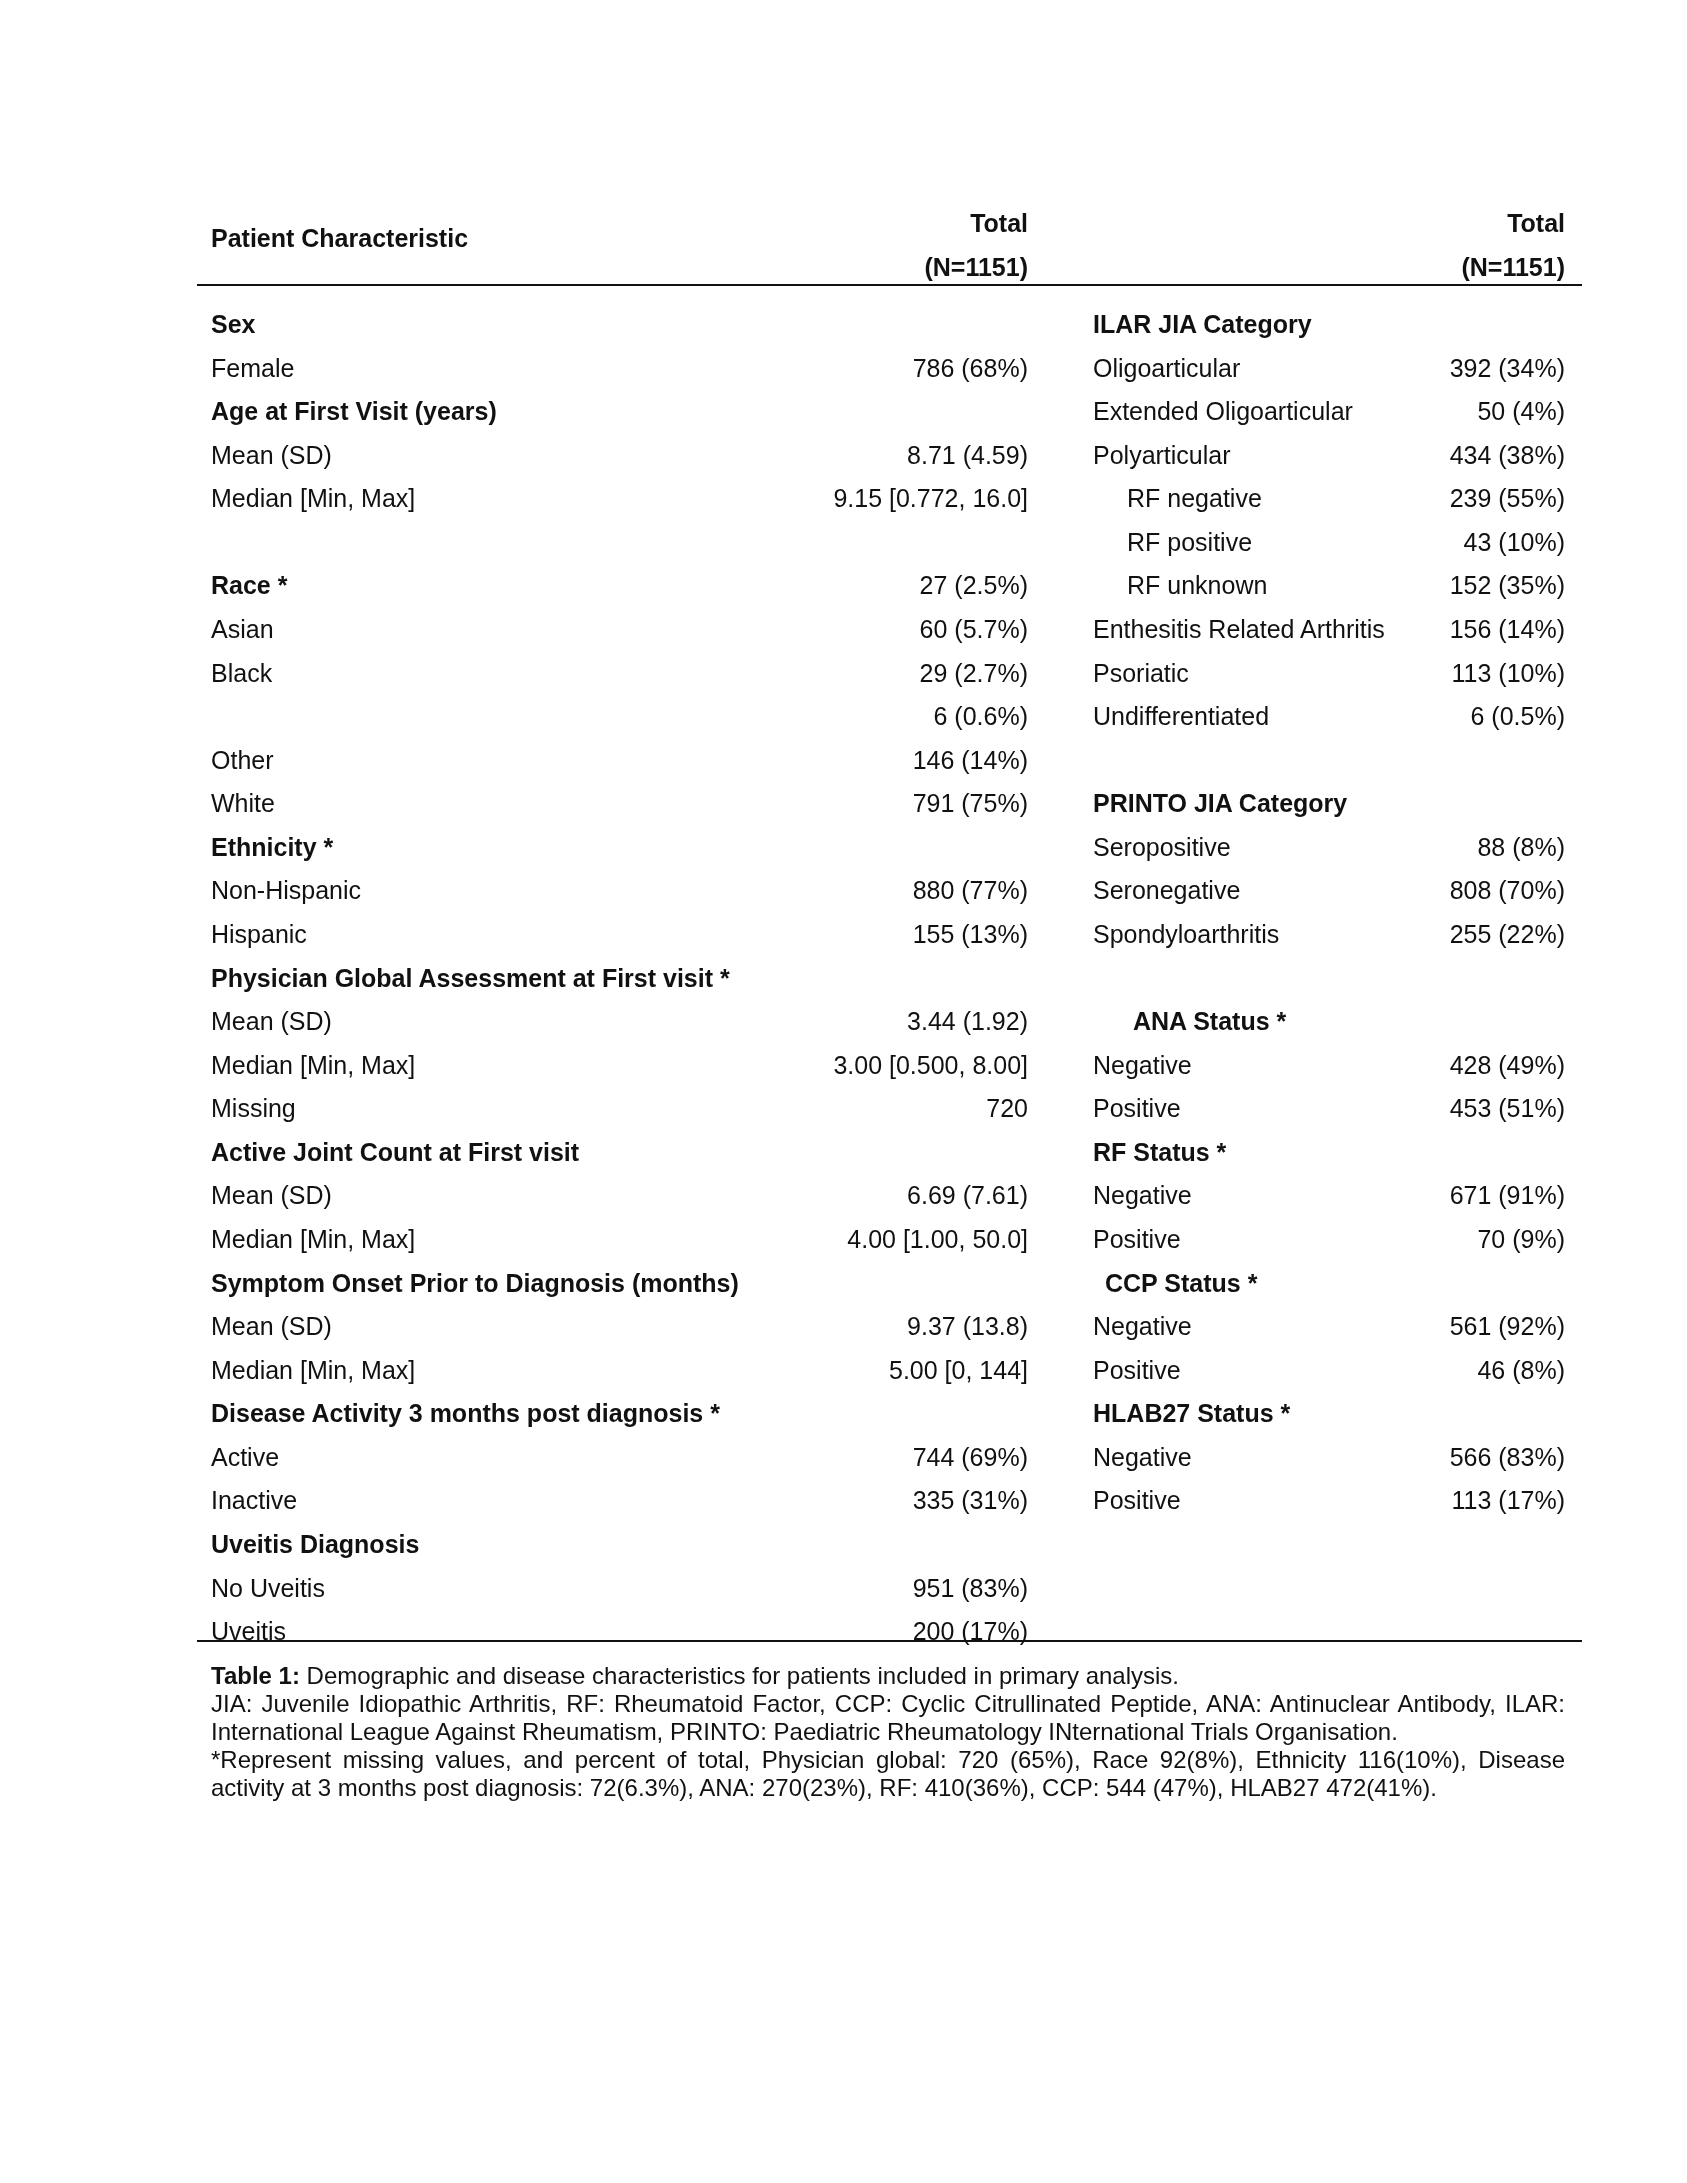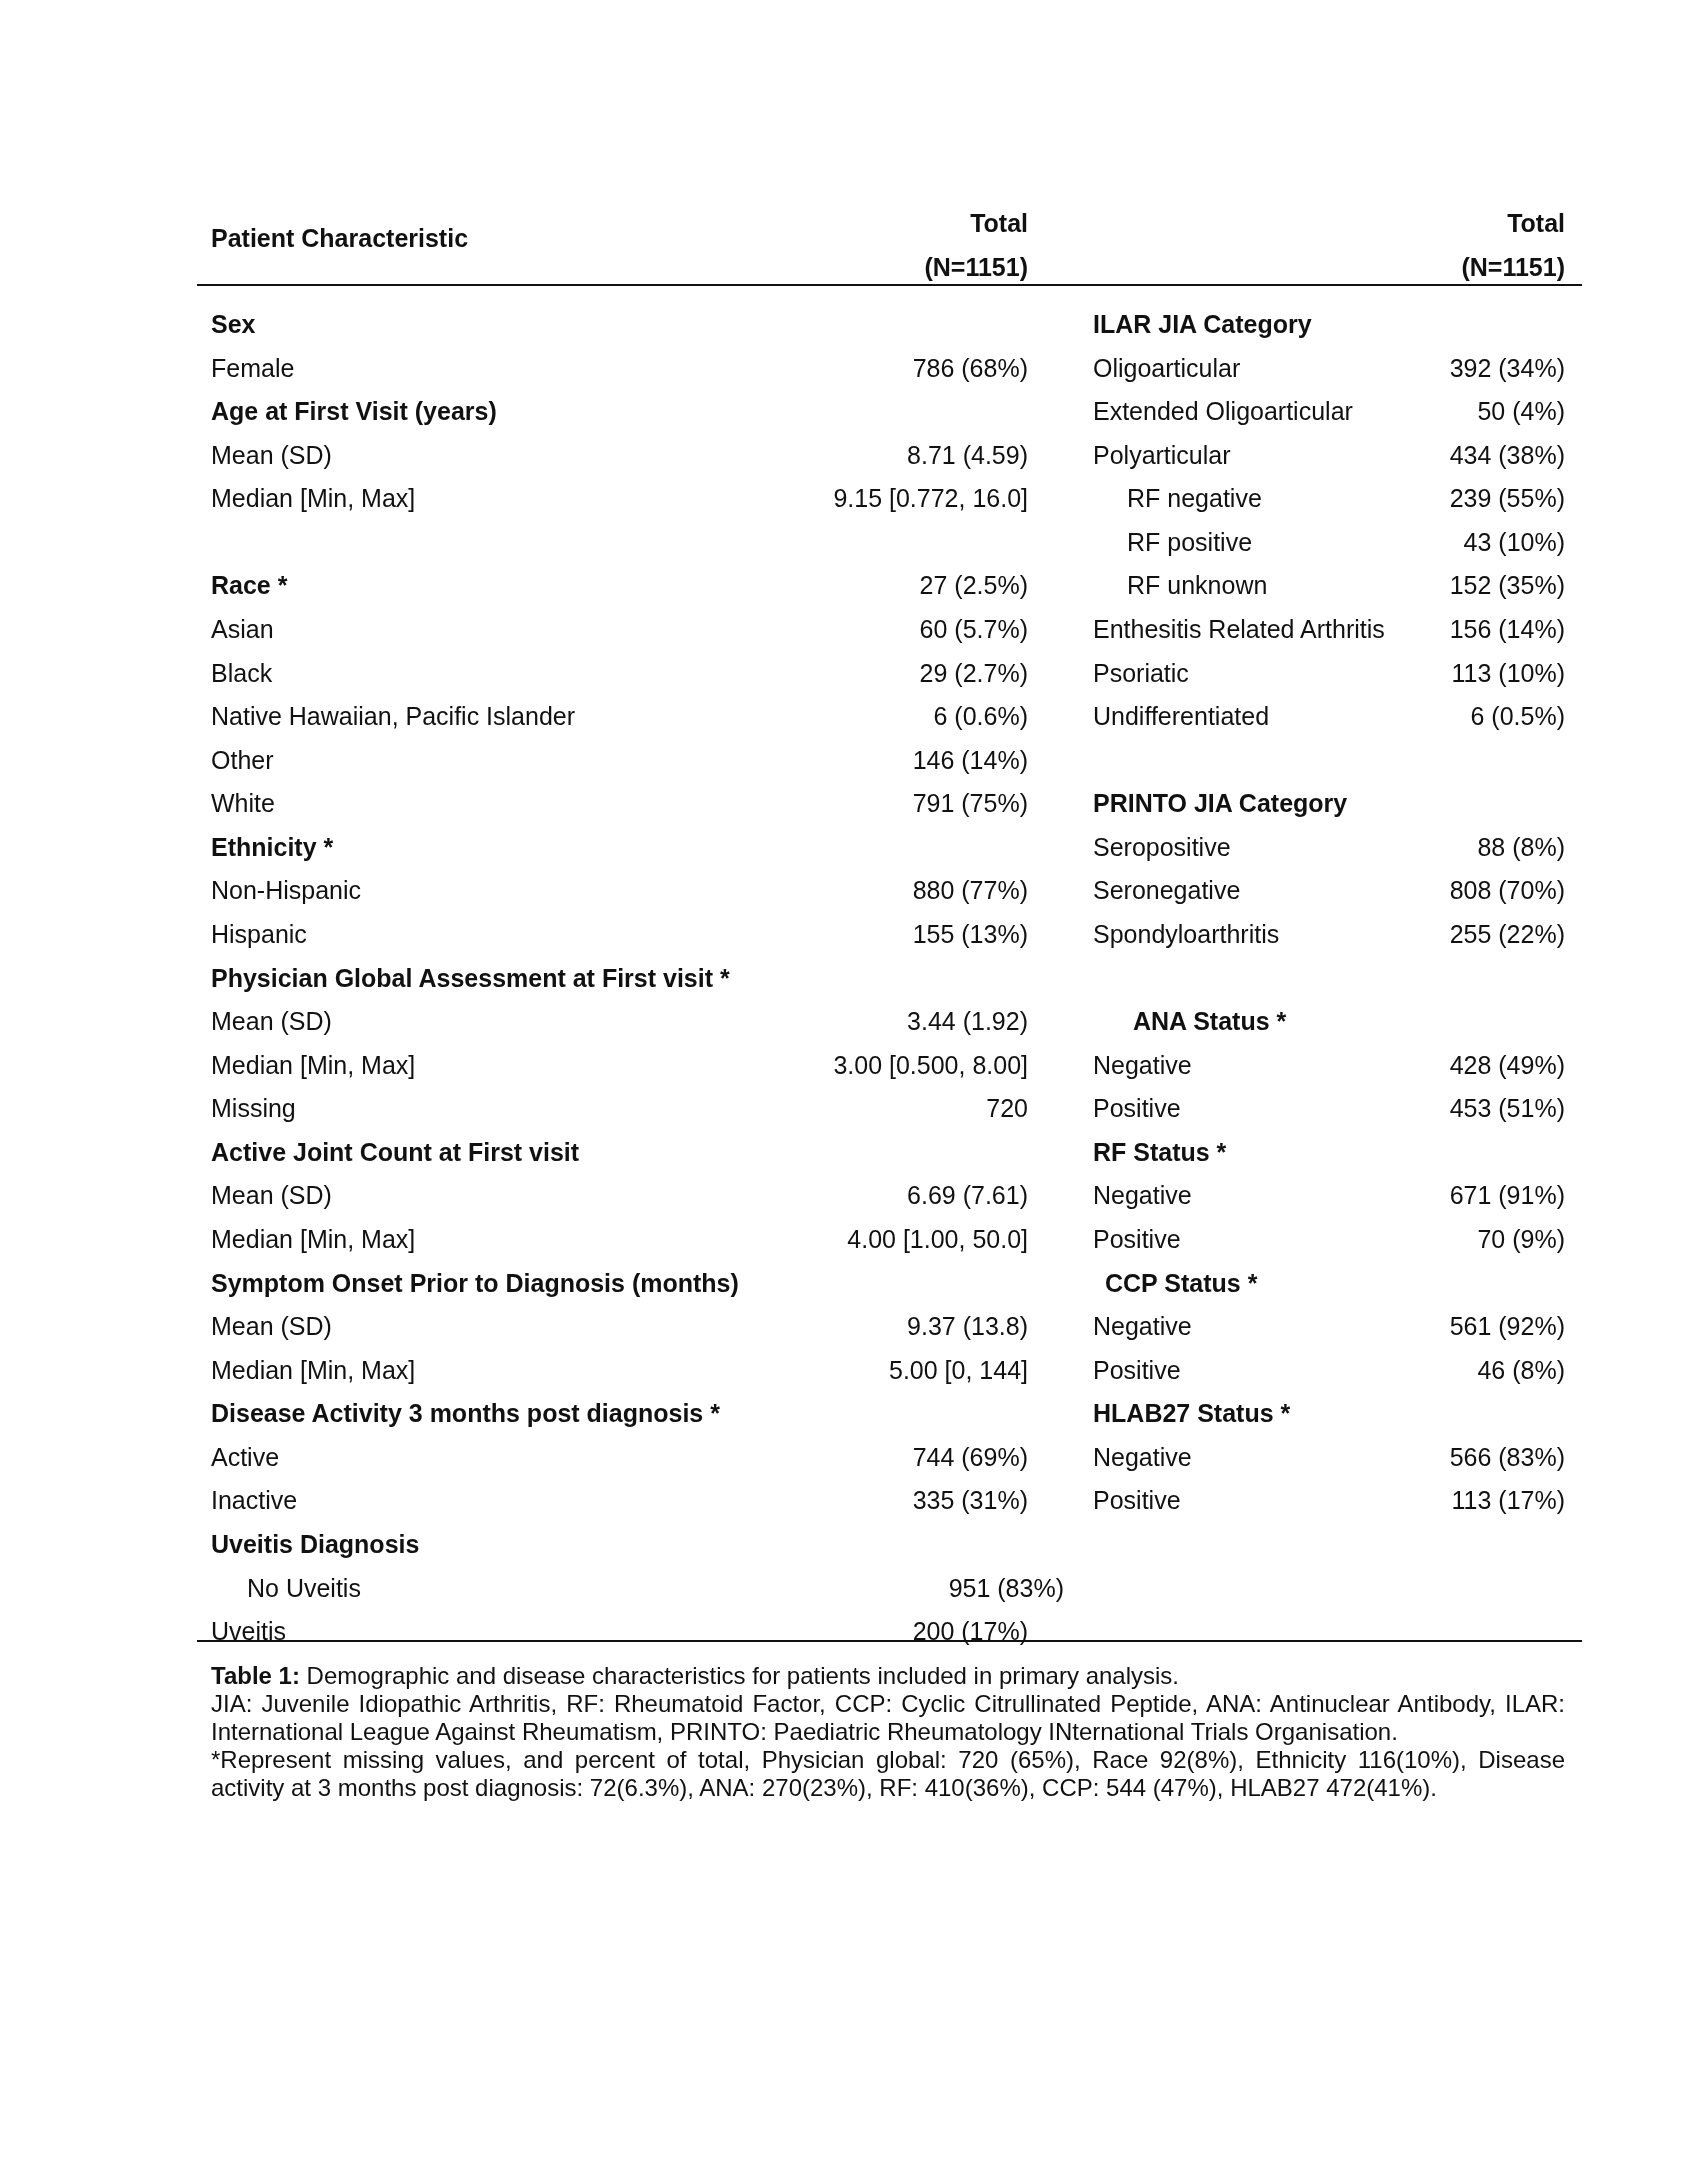--- a/index.html
+++ b/index.html
@@ -62,21 +62,20 @@
       </div>
       <div class="row left-row" style="top: 607px;">
         <span class="lbl">Asian</span>
         <span class="val">60 (5.7%)</span>
       </div>
       <div class="row left-row" style="top: 651px;">
         <span class="lbl">Black</span>
         <span class="val">29 (2.7%)</span>
       </div>
       <div class="row left-row" style="top: 694px;">
-        <span class="lbl">Native Hawaiian, Pacific Islander</span>
         <span class="val">6 (0.6%)</span>
       </div>
       <div class="row left-row" style="top: 738px;">
         <span class="lbl">Other</span>
         <span class="val">146 (14%)</span>
       </div>
       <div class="row left-row" style="top: 781px;">
         <span class="lbl">White</span>
         <span class="val">791 (75%)</span>
       </div>
@@ -141,21 +140,21 @@
         <span class="val">744 (69%)</span>
       </div>
       <div class="row left-row" style="top: 1478px;">
         <span class="lbl">Inactive</span>
         <span class="val">335 (31%)</span>
       </div>
       <div class="row left-row" style="top: 1522px;">
         <span class="lbl bold">Uveitis Diagnosis</span>
         <span class="val"></span>
       </div>
-      <div class="row left-row" style="top: 1566px; margin-left: 36px;">
+      <div class="row left-row" style="top: 1566px;">
         <span class="lbl">No Uveitis</span>
         <span class="val">951 (83%)</span>
       </div>
       <div class="row left-row" style="top: 1609px;">
         <span class="lbl">Uveitis</span>
         <span class="val">200 (17%)</span>
       </div>
     </div>
   <div id="right-col">
       <div class="row right-row" style="top: 302px;">

